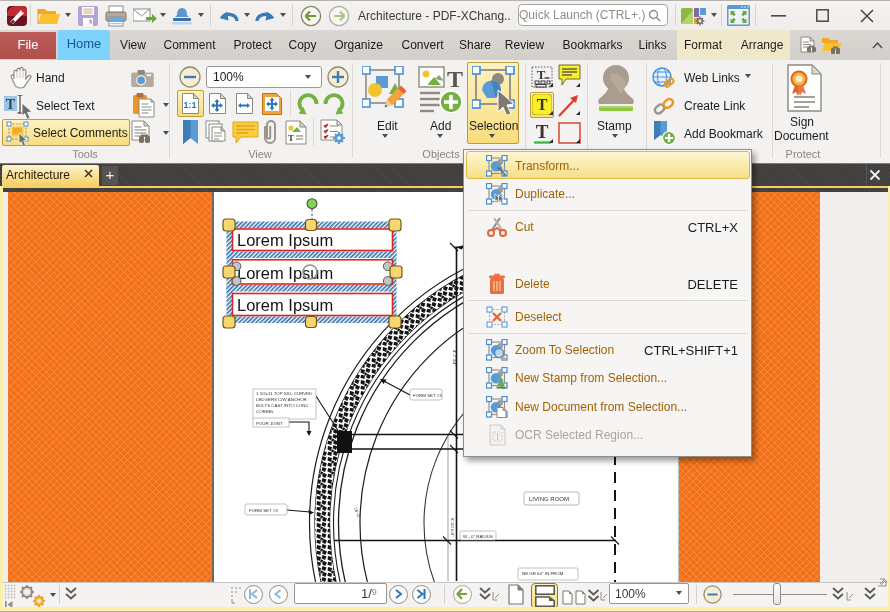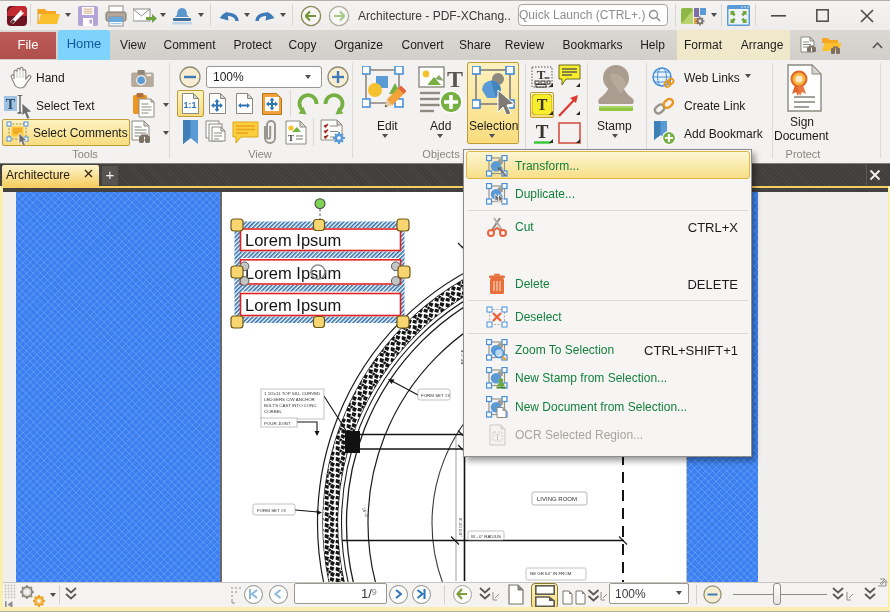--- a/index.html
+++ b/index.html
@@ -21,40 +21,40 @@
 .gsep{position:absolute;top:63px;width:1px;height:95px;background:#dcd9d5}
 .glabel{position:absolute;top:148px;font-size:11px;color:#8b857c;text-align:center}
 .rbtn-hl{position:absolute;background:linear-gradient(#fdf2c0,#f8dc7e);border:1px solid #c09c37;border-radius:2px}
 .rlab{position:absolute;font-size:12px;color:#1c1c1c}
 
 #tabbar{position:absolute;left:0;top:164px;width:890px;height:28px;background:#413f3d;background-image:repeating-linear-gradient(45deg,rgba(255,255,255,.04) 0 1px,transparent 1px 3px)}
 #doctab{position:absolute;left:2px;top:165px;width:97px;height:21px;background:linear-gradient(#fdf4cd,#f6ce63);border-radius:2px 2px 0 0;font-size:12px;color:#2b2014;line-height:21px;padding-left:4px}
 #yline{position:absolute;left:0;top:186px;width:890px;height:2px;background:#f6ce63}
 #plustab{position:absolute;left:102px;top:166px;width:16px;height:19px;background:#565350;color:#f2f2f2;font-size:15px;line-height:18px;text-align:center}
 
-#doc{position:absolute;left:16px;top:192px;width:742px;height:390px;background:#3b82f6;overflow:hidden}
+#doc{position:absolute;left:8px;top:192px;width:812px;height:390px;background:#f97316;overflow:hidden}
 #doc .tex{position:absolute;left:0;top:0;width:100%;height:100%;
  background-image:repeating-linear-gradient(45deg,rgba(255,255,255,.10) 0 1.4px,transparent 1.4px 5px),repeating-linear-gradient(-45deg,rgba(255,255,255,.10) 0 1.4px,transparent 1.4px 5px),repeating-linear-gradient(45deg,rgba(0,0,0,.05) 2.4px 3.6px,transparent 3.6px 5px)}
 #page{position:absolute;left:204px;top:-1px;width:467px;height:392px;background:#fff;border-left:2px solid #696969;border-right:1px solid #c2c0bd}
 
 #sbar{position:absolute;left:870px;top:0px;width:17px;height:390px;background:linear-gradient(90deg,#c6c4c1,#f5f4f2 45%,#e8e6e3)}
 .sbtn{position:absolute;left:0;width:17px;height:17px;background:linear-gradient(#fcfbfa,#e8e6e3);border:1px solid #a19e9a;border-radius:2px}
 
 #status{position:absolute;left:0;top:582px;width:890px;height:25px;background:#f4f3f1;border-top:1px solid #c9c6c2}
 #bstrip{position:absolute;left:0;top:607px;width:890px;height:4px;background:#fbefae}
 #bline{position:absolute;left:0;top:610.5px;width:890px;height:1.5px;background:#b0aeac}
 #topline{position:absolute;left:0;top:0;width:890px;height:1px;background:#b4b1ae}
 #ledge{position:absolute;left:0;top:186px;width:2.5px;height:424px;background:#fbefae}
 #redge{position:absolute;left:887.5px;top:186px;width:2.5px;height:424px;background:#fbefae}
 .circ{position:absolute;width:19px;height:19px;border-radius:50%;border:1.6px solid #8f8d8a;background:#fdfdfc}
 .ssep{position:absolute;top:584px;width:1px;height:19px;background:#d4d1cd}
 
 #menu{position:absolute;left:463px;top:149px;width:289px;height:308px;background:#f6f5f3;border:1px solid #8e8d8b;box-shadow:3px 4px 6px rgba(0,0,0,.38)}
 .mi{position:absolute;left:1px;width:285px;height:28px}
-.mi .txt{position:absolute;left:50px;top:7px;font-size:12px;color:#15803d}
+.mi .txt{position:absolute;left:50px;top:7px;font-size:12px;color:#a16207}
 .mi .sc{position:absolute;right:12px;top:7px;font-size:13px;color:#1a1a1a}
 .mi .ic{position:absolute;left:21px;top:3px;width:22px;height:22px}
 .msep{position:absolute;left:4px;width:280px;height:1px;background:#dbd9d5}
 #mihl{position:absolute;left:2px;top:1px;width:284px;height:28px;background:linear-gradient(#fdf6d4,#f7df87);border:1px solid #ddb842;border-radius:3px}
 </style></head>
 <body>
 <div id="win">
   <div id="title">
     <svg class="abs" style="left:7px;top:6px" width="20" height="20" viewBox="0 0 20 20">
         <rect x="0" y="0" width="20" height="20" rx="4" fill="#6d1320"></rect>
@@ -179,21 +179,21 @@
   <div id="hometab" class="rtab" style="left:58px;width:52px">Home</div>
   <div class="rtab" style="left:110px;width:46px">View</div>
   <div class="rtab" style="left:156px;width:67px">Comment</div>
   <div class="rtab" style="left:223px;width:59px">Protect</div>
   <div class="rtab" style="left:282px;width:41px">Copy</div>
   <div class="rtab" style="left:323px;width:71px">Organize</div>
   <div class="rtab" style="left:394px;width:57px">Convert</div>
   <div class="rtab" style="left:451px;width:48px">Share</div>
   <div class="rtab" style="left:499px;width:51px">Review</div>
   <div class="rtab" style="left:550px;width:85px">Bookmarks</div>
-  <div class="rtab" style="left:629px;width:47px">Help</div>
+  <div class="rtab" style="left:629px;width:47px">Links</div>
   <div class="rtab" style="left:677px;width:52px">Format</div>
   <div class="rtab" style="left:729px;width:66px">Arrange</div>
   <svg class="abs" style="left:799px;top:36px" width="19" height="19" viewBox="0 0 19 19">
       <path d="M2 1 h9 l4 4 v11 h-13 Z" fill="#fff" stroke="#8a8a80"></path>
       <path d="M11 1 l4 4 h-4 Z" fill="#d8d5d0" stroke="#8a8a80"></path>
       <g stroke="#8a8a80" stroke-width="1">
         <path d="M4 6 h6"></path>
         <path d="M4 8.5 h8"></path>
         <path d="M4 11 h8"></path>
       </g>

